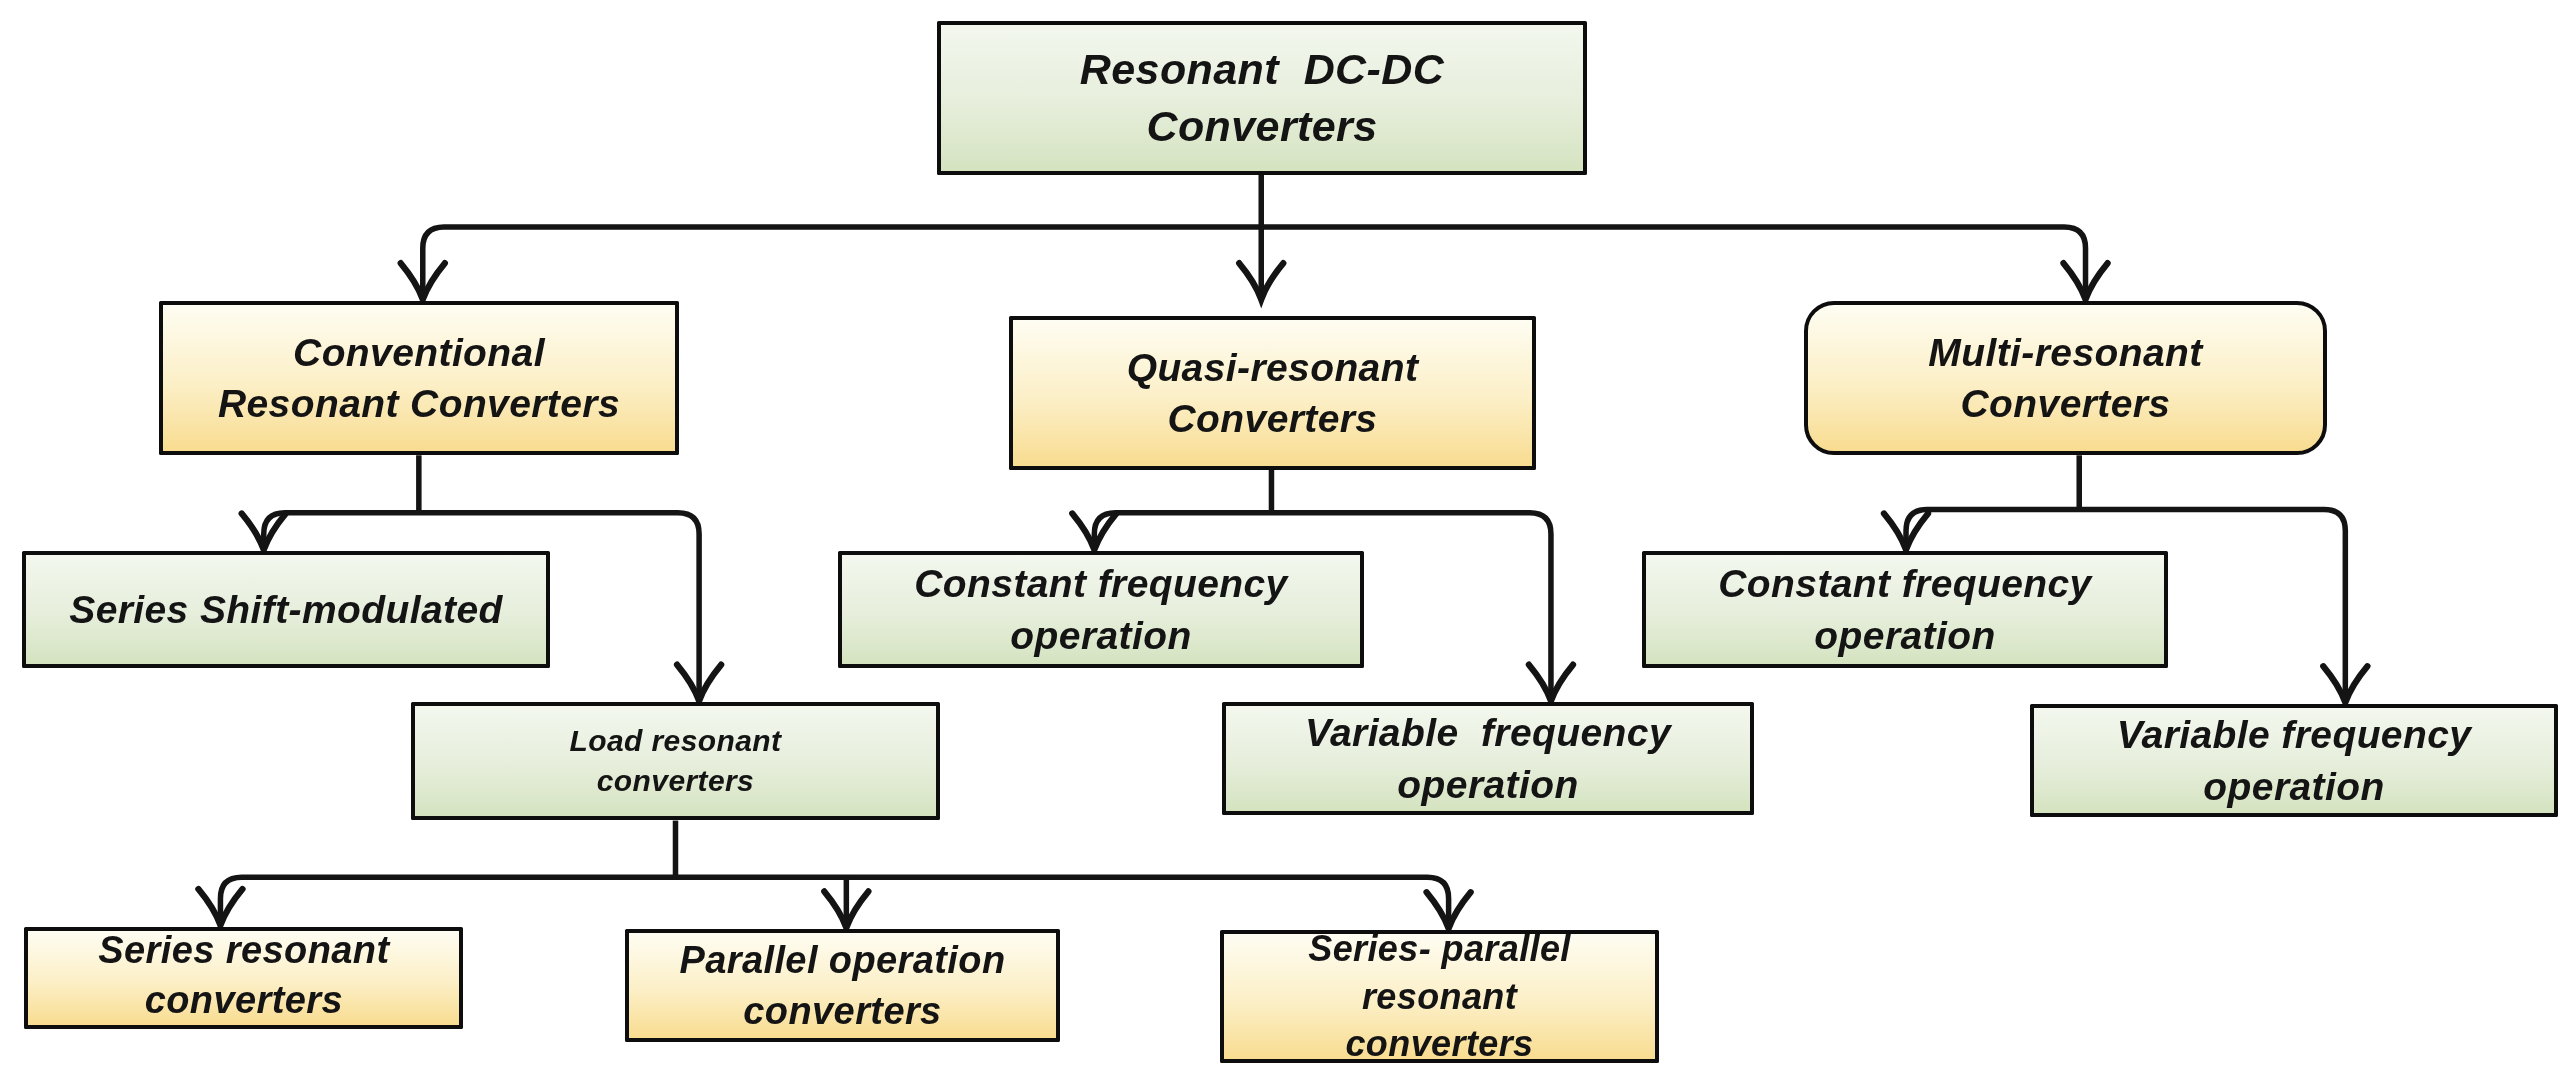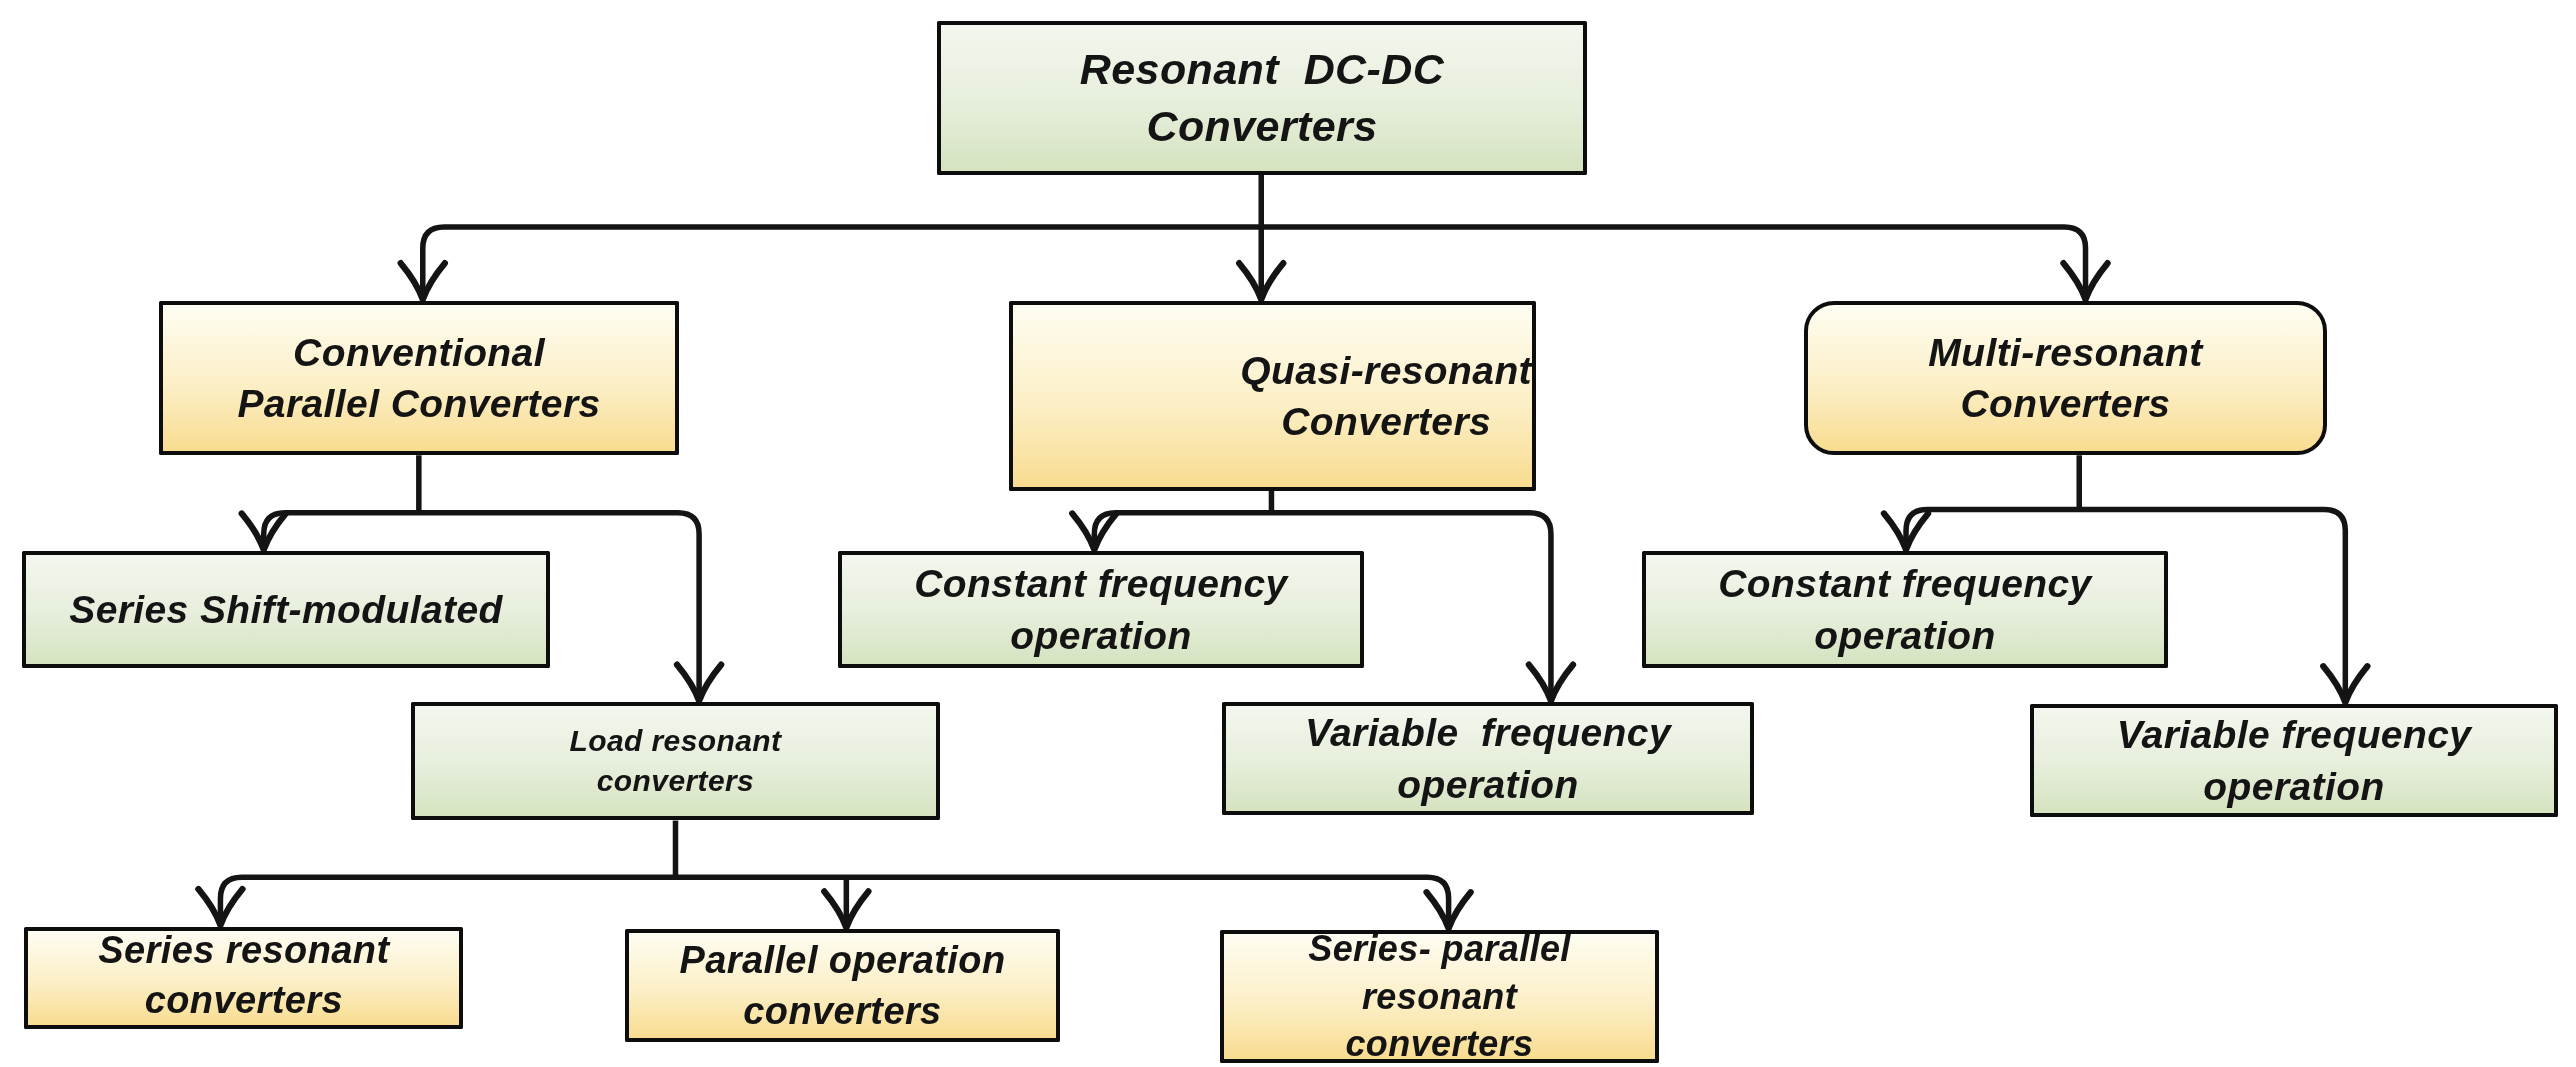--- a/index.html
+++ b/index.html
@@ -72,23 +72,23 @@
       <path d="M 1075 1114 V 1178" fill="none" stroke="#141414" stroke-width="7" stroke-linecap="butt"></path>
       <path d="M 1047 1132 Q 1067 1156 1075 1178 Q 1083 1156 1103 1132" fill="none" stroke="#141414" stroke-width="8" stroke-linecap="round"></path>
     </svg>
   <div id="nodes">
       <div class="node green" style="left: 937px; top: 20.5px; width: 650px; height: 154px; border-color: rgb(13, 13, 13);">
         <span class="label" style="font-size: 43px; color: rgb(20, 20, 20);">Resonant  DC-DC
 Converters</span>
       </div>
       <div class="node yellow" style="left: 159px; top: 301px; width: 520px; height: 154px; border-color: rgb(13, 13, 13);">
         <span class="label" style="font-size: 39px; color: rgb(20, 20, 20);">Conventional
-Parallel Converters</span>
+Resonant Converters</span>
       </div>
-      <div class="node yellow" style="left: 1009px; top: 301px; width: 527px; height: 190px; border-color: rgb(13, 13, 13); justify-content: flex-end;">
+      <div class="node yellow" style="left: 1009px; top: 316px; width: 527px; height: 154px; border-color: rgb(13, 13, 13);">
         <span class="label" style="font-size: 39px; color: rgb(20, 20, 20);">Quasi-resonant
 Converters</span>
       </div>
       <div class="node yellow" style="left: 1804px; top: 301px; width: 523px; height: 154px; border-color: rgb(13, 13, 13); border-radius: 30px;">
         <span class="label" style="font-size: 39px; color: rgb(20, 20, 20);">Multi-resonant
 Converters</span>
       </div>
       <div class="node green" style="left: 22px; top: 551px; width: 528px; height: 117px; border-color: rgb(13, 13, 13);">
         <span class="label" style="font-size: 39px; color: rgb(20, 20, 20);">Series Shift-modulated</span>
       </div>

